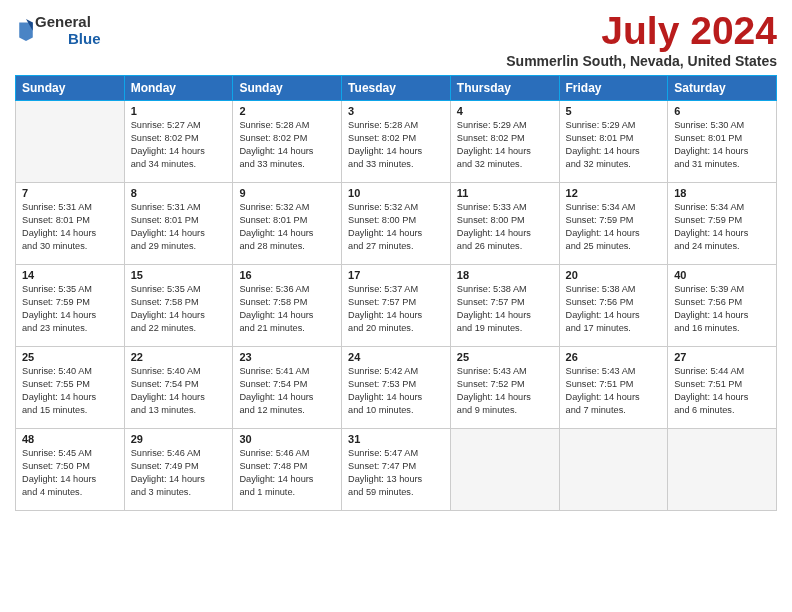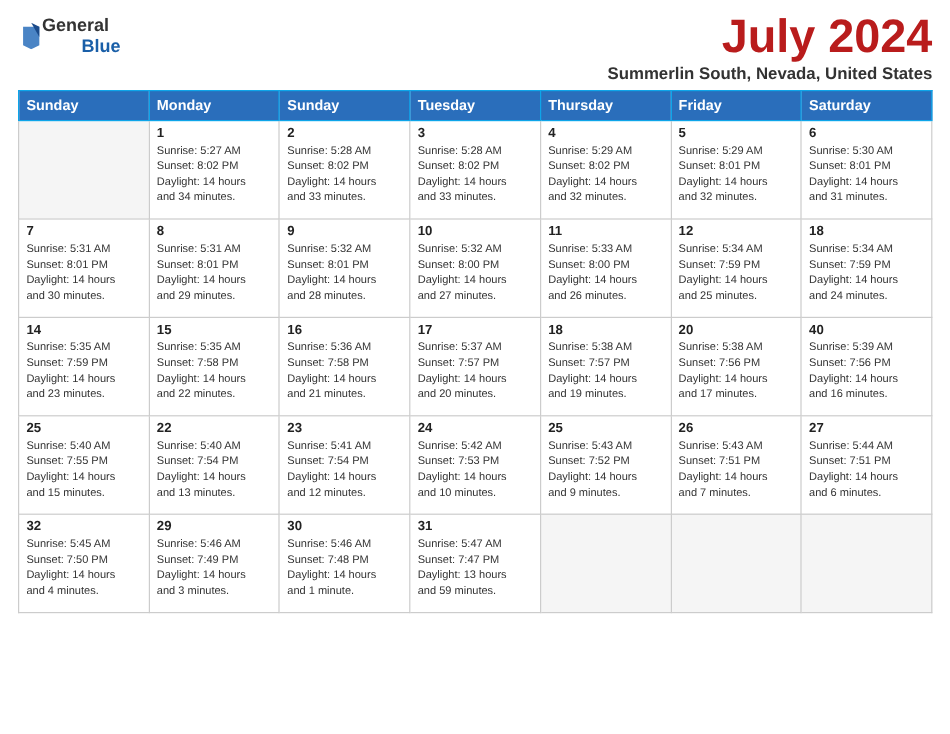--- a/index.html
+++ b/index.html
@@ -245,21 +245,21 @@
             <div class="day-number">26</div>
             <div class="day-info">Sunrise: 5:43 AM<br>Sunset: 7:51 PM<br>Daylight: 14 hours<br>and 7 minutes.</div>
           </td>
           <td>
             <div class="day-number">27</div>
             <div class="day-info">Sunrise: 5:44 AM<br>Sunset: 7:51 PM<br>Daylight: 14 hours<br>and 6 minutes.</div>
           </td>
         </tr>
         <tr>
           <td>
-            <div class="day-number">32</div>
+            <div class="day-number">48</div>
             <div class="day-info">Sunrise: 5:45 AM<br>Sunset: 7:50 PM<br>Daylight: 14 hours<br>and 4 minutes.</div>
           </td>
           <td>
             <div class="day-number">29</div>
             <div class="day-info">Sunrise: 5:46 AM<br>Sunset: 7:49 PM<br>Daylight: 14 hours<br>and 3 minutes.</div>
           </td>
           <td>
             <div class="day-number">30</div>
             <div class="day-info">Sunrise: 5:46 AM<br>Sunset: 7:48 PM<br>Daylight: 14 hours<br>and 1 minute.</div>
           </td>

